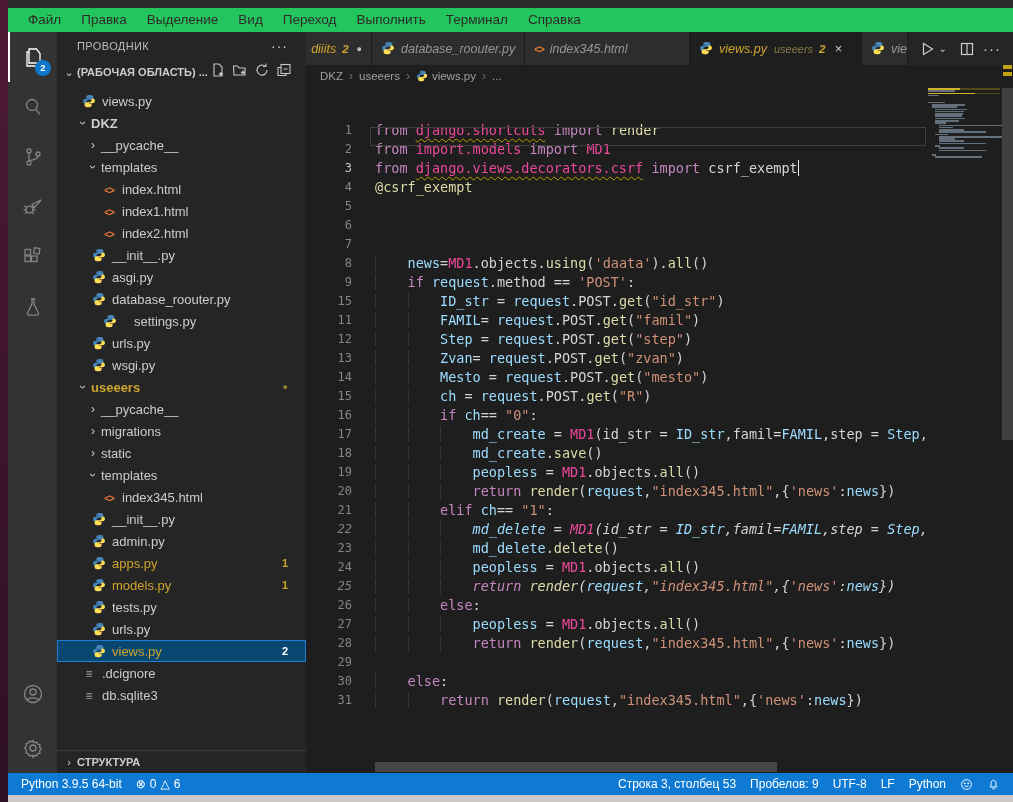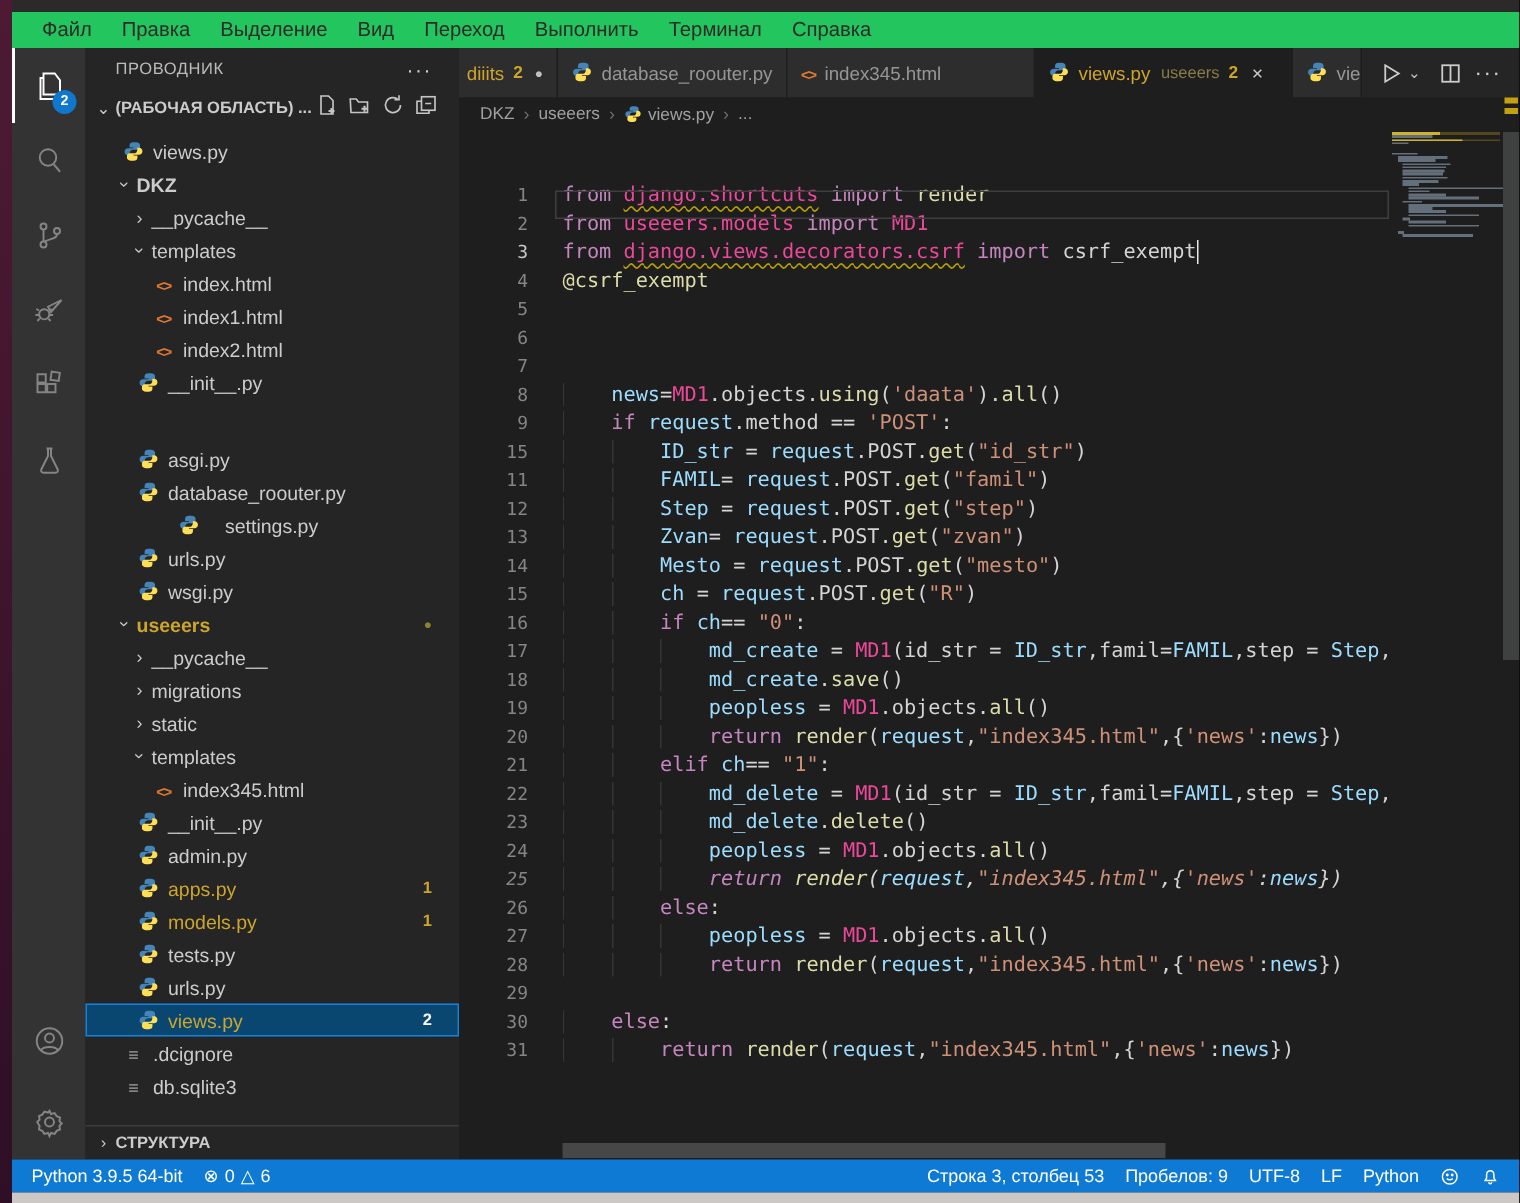--- a/index.html
+++ b/index.html
@@ -57,21 +57,21 @@
   .html-ic { color:#e37933; font-weight:bold; font-size:10px; letter-spacing:-1px; }
   .list-ic { color:#9da0a2; font-size:12px; }
   .sb-structure { position:absolute; left:0; top:718px; width:249px; height:23px; border-top:1px solid #3c3c3c;
     display:flex; align-items:center; padding-left:4px; }
   .sb-structure .lbl { font-size:11px; font-weight:bold; color:#cccccc; }
 
   
   .editor { position:absolute; left:306px; top:32px; width:707px; height:741px; background:#1e1e1e; }
   .tabs { position:absolute; left:0; top:0; width:707px; height:33px; background:#252526; display:flex; }
   .tab { height:33px; display:flex; align-items:center; padding:0 9px; background:#2d2d2d;
-    border-right:1px solid #1e1e1e; font-size:12.5px; color:#969696; white-space:nowrap; overflow:hidden; cursor:pointer; }
+    border-right:1px solid #1e1e1e; font-size:12.5px; color:#969696; white-space:nowrap; overflow:hidden; cursor:pointer;font-style:italic; }
   .tab.active { background:#1e1e1e; }
   .tab .ficon { margin-right:6px; } .tab .ficon svg { width:14px; height:14px; vertical-align:-2px; }
   .tab .warnlbl { color:#cda42c; }
   .tab .desc { color:#877c46; font-size:11px; margin-left:7px; }
   .tab .tbadge { color:#cda42c; font-weight:bold; margin-left:6px; font-size:11.5px; }
   .tab .dirty { color:#c0c0c0; font-size:9px; margin-left:8px; }
   .tab .close { color:#cccccc; margin-left:9px; font-size:13px; }
   .tab-actions { margin-left:auto; display:flex; align-items:center; gap:4px; padding-right:8px; color:#cccccc; }
   .tab-actions .act { display:flex; align-items:center; cursor:pointer; }
   .tab-actions svg { width:16px; height:16px; stroke:#cccccc; fill:none; stroke-width:1.2; }
@@ -256,37 +256,37 @@
           <span class="tree-label">index2.html</span>
         </div>
         <div class="tree-row" style="padding-left: 28px;">
           <span class="chev" style="width:6px"></span>
           <span class="ficon"><svg viewBox="0 0 16 16">
               <path fill="#4584b6" d="M7.9 1C6.1 1 5 1.8 5 3.2V5h3v.5H3.9C2.3 5.5 1.2 6.6 1.2 8.2c0 1.6 1 2.7 2.6 2.7h1.3V9.2c0-1.5 1.2-2.6 2.7-2.6h3.1c1.2 0 2.1-.9 2.1-2.1V3.2C13 1.9 11.5 1 9.9 1z"></path>
               <path fill="#ffde57" d="M8.1 15c1.8 0 2.9-.8 2.9-2.2V11h-3v-.5h4.1c1.6 0 2.7-1.1 2.7-2.7 0-1.6-1-2.7-2.6-2.7h-1.3v1.7c0 1.5-1.2 2.6-2.7 2.6H5.1c-1.2 0-2.1.9-2.1 2.1v1.3C3 14.1 4.5 15 6.1 15z"></path>
             </svg></span>
           <span class="tree-label">__init__.py</span>
         </div>
-        <div class="tree-row" style="padding-left: 28px; margin-top: 29px;">
+        <div class="tree-row" style="padding-left: 28px;">
           <span class="chev" style="width:6px"></span>
           <span class="ficon"><svg viewBox="0 0 16 16">
               <path fill="#4584b6" d="M7.9 1C6.1 1 5 1.8 5 3.2V5h3v.5H3.9C2.3 5.5 1.2 6.6 1.2 8.2c0 1.6 1 2.7 2.6 2.7h1.3V9.2c0-1.5 1.2-2.6 2.7-2.6h3.1c1.2 0 2.1-.9 2.1-2.1V3.2C13 1.9 11.5 1 9.9 1z"></path>
               <path fill="#ffde57" d="M8.1 15c1.8 0 2.9-.8 2.9-2.2V11h-3v-.5h4.1c1.6 0 2.7-1.1 2.7-2.7 0-1.6-1-2.7-2.6-2.7h-1.3v1.7c0 1.5-1.2 2.6-2.7 2.6H5.1c-1.2 0-2.1.9-2.1 2.1v1.3C3 14.1 4.5 15 6.1 15z"></path>
             </svg></span>
           <span class="tree-label">asgi.py</span>
         </div>
         <div class="tree-row" style="padding-left: 28px;">
           <span class="chev" style="width:6px"></span>
           <span class="ficon"><svg viewBox="0 0 16 16">
               <path fill="#4584b6" d="M7.9 1C6.1 1 5 1.8 5 3.2V5h3v.5H3.9C2.3 5.5 1.2 6.6 1.2 8.2c0 1.6 1 2.7 2.6 2.7h1.3V9.2c0-1.5 1.2-2.6 2.7-2.6h3.1c1.2 0 2.1-.9 2.1-2.1V3.2C13 1.9 11.5 1 9.9 1z"></path>
               <path fill="#ffde57" d="M8.1 15c1.8 0 2.9-.8 2.9-2.2V11h-3v-.5h4.1c1.6 0 2.7-1.1 2.7-2.7 0-1.6-1-2.7-2.6-2.7h-1.3v1.7c0 1.5-1.2 2.6-2.7 2.6H5.1c-1.2 0-2.1.9-2.1 2.1v1.3C3 14.1 4.5 15 6.1 15z"></path>
             </svg></span>
           <span class="tree-label">database_roouter.py</span>
         </div>
-        <div class="tree-row" style="padding-left: 44px; gap: 11px;">
+        <div class="tree-row" style="padding-left: 28px; gap: 11px;">
           <span class="chev" style="width:6px"></span>
           <span class="ficon"><svg viewBox="0 0 16 16">
               <path fill="#4584b6" d="M7.9 1C6.1 1 5 1.8 5 3.2V5h3v.5H3.9C2.3 5.5 1.2 6.6 1.2 8.2c0 1.6 1 2.7 2.6 2.7h1.3V9.2c0-1.5 1.2-2.6 2.7-2.6h3.1c1.2 0 2.1-.9 2.1-2.1V3.2C13 1.9 11.5 1 9.9 1z"></path>
               <path fill="#ffde57" d="M8.1 15c1.8 0 2.9-.8 2.9-2.2V11h-3v-.5h4.1c1.6 0 2.7-1.1 2.7-2.7 0-1.6-1-2.7-2.6-2.7h-1.3v1.7c0 1.5-1.2 2.6-2.7 2.6H5.1c-1.2 0-2.1.9-2.1 2.1v1.3C3 14.1 4.5 15 6.1 15z"></path>
             </svg></span>
           <span class="tree-label">settings.py</span>
         </div>
         <div class="tree-row" style="padding-left: 28px;">
           <span class="chev" style="width:6px"></span>
           <span class="ficon"><svg viewBox="0 0 16 16">
@@ -468,21 +468,21 @@
         <span class="sep">›</span>
         <span>...</span>
       </div>
     <div class="codewrap" id="code">
         <div class="code-line" style="top: 34px;">
           <span class="ln">1</span>
           <span class="ctext"><span class="tk-k">from</span><span class="tk-p"> </span><span class="tk-t sq">django.shortcuts</span><span class="tk-p"> </span><span class="tk-k">import</span><span class="tk-p"> </span><span class="tk-f">render</span></span>
         </div>
         <div class="code-line" style="top: 53px;">
           <span class="ln">2</span>
-          <span class="ctext"><span class="tk-k">from</span><span class="tk-p"> </span><span class="tk-t">useeers.models</span><span class="tk-p"> </span><span class="tk-k">import</span><span class="tk-p"> </span><span class="tk-t">MD1</span></span>
+          <span class="ctext"><span class="tk-k">from</span><span class="tk-p"> </span><span class="tk-t">import.models</span><span class="tk-p"> </span><span class="tk-k">import</span><span class="tk-p"> </span><span class="tk-t">MD1</span></span>
         </div>
         <div class="code-line" style="top: 72px;">
           <span class="ln cur">3</span>
           <span class="ctext"><span class="tk-k">from</span><span class="tk-p"> </span><span class="tk-t sq">django.views.decorators.csrf</span><span class="tk-p"> </span><span class="tk-k">import</span><span class="tk-p"> </span><span class="tk-p">csrf_exempt</span></span>
         </div>
         <div class="code-line" style="top: 91px;">
           <span class="ln">4</span>
           <span class="ctext"><span class="tk-dec">@csrf_exempt</span></span>
         </div>
         <div class="code-line" style="top: 110px;">
@@ -545,21 +545,21 @@
           <span class="ctext"><span class="ig">    </span><span class="ig">    </span><span class="ig">    </span><span class="tk-v">peopless</span><span class="tk-p"> = </span><span class="tk-t">MD1</span><span class="tk-p">.objects.</span><span class="tk-f">all</span><span class="tk-p">()</span></span>
         </div>
         <div class="code-line" style="top: 395px;">
           <span class="ln">20</span>
           <span class="ctext"><span class="ig">    </span><span class="ig">    </span><span class="ig">    </span><span class="tk-k">return</span><span class="tk-p"> </span><span class="tk-f">render</span><span class="tk-p">(</span><span class="tk-v">request</span><span class="tk-p">,</span><span class="tk-s">"index345.html"</span><span class="tk-p">,{</span><span class="tk-s">'news'</span><span class="tk-p">:</span><span class="tk-v">news</span><span class="tk-p">})</span></span>
         </div>
         <div class="code-line" style="top: 414px;">
           <span class="ln">21</span>
           <span class="ctext"><span class="ig">    </span><span class="ig">    </span><span class="tk-k">elif</span><span class="tk-p"> </span><span class="tk-v">ch</span><span class="tk-p">== </span><span class="tk-s">"1"</span><span class="tk-p">:</span></span>
         </div>
-        <div class="code-line" style="top: 433px;">
+        <div class="code-line" style="top: 433px; font-style: italic;">
           <span class="ln">22</span>
           <span class="ctext"><span class="ig">    </span><span class="ig">    </span><span class="ig">    </span><span class="tk-v">md_delete</span><span class="tk-p"> = </span><span class="tk-t">MD1</span><span class="tk-p">(id_str = </span><span class="tk-v">ID_str</span><span class="tk-p">,famil=</span><span class="tk-v">FAMIL</span><span class="tk-p">,step = </span><span class="tk-v">Step</span><span class="tk-p">,zvan=</span></span>
         </div>
         <div class="code-line" style="top: 452px;">
           <span class="ln">23</span>
           <span class="ctext"><span class="ig">    </span><span class="ig">    </span><span class="ig">    </span><span class="tk-v">md_delete</span><span class="tk-p">.</span><span class="tk-f">delete</span><span class="tk-p">()</span></span>
         </div>
         <div class="code-line" style="top: 471px;">
           <span class="ln">24</span>
           <span class="ctext"><span class="ig">    </span><span class="ig">    </span><span class="ig">    </span><span class="tk-v">peopless</span><span class="tk-p"> = </span><span class="tk-t">MD1</span><span class="tk-p">.objects.</span><span class="tk-f">all</span><span class="tk-p">()</span></span>

